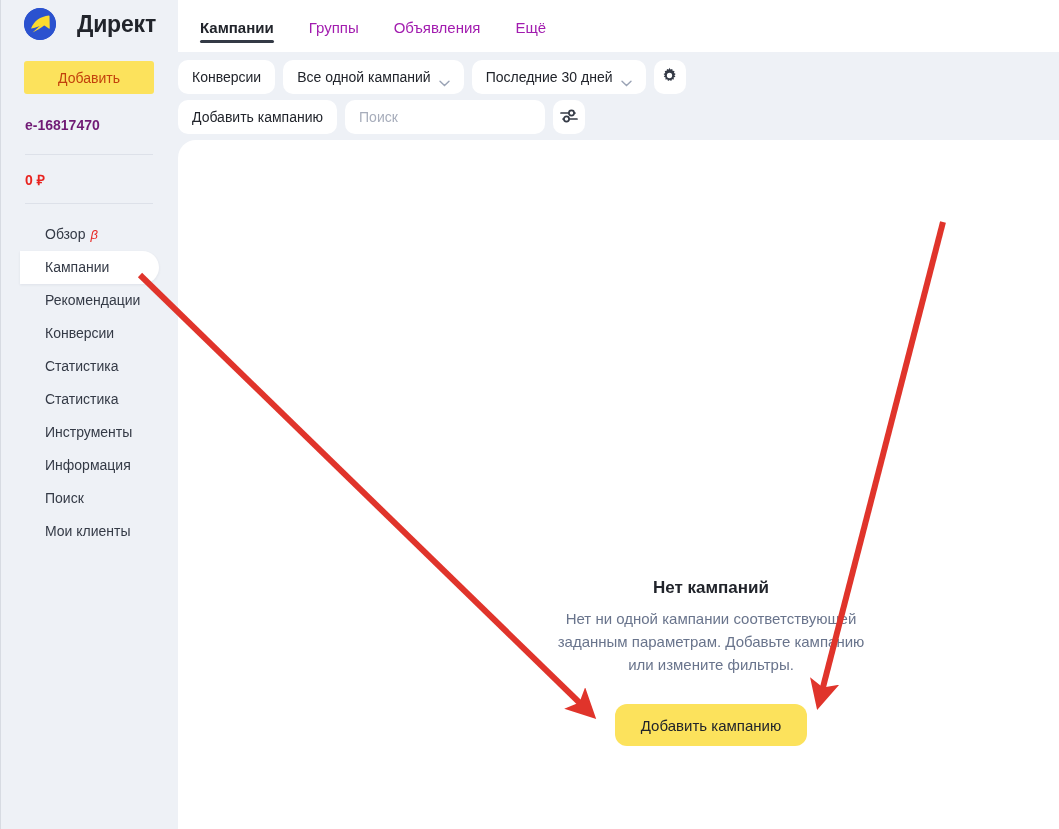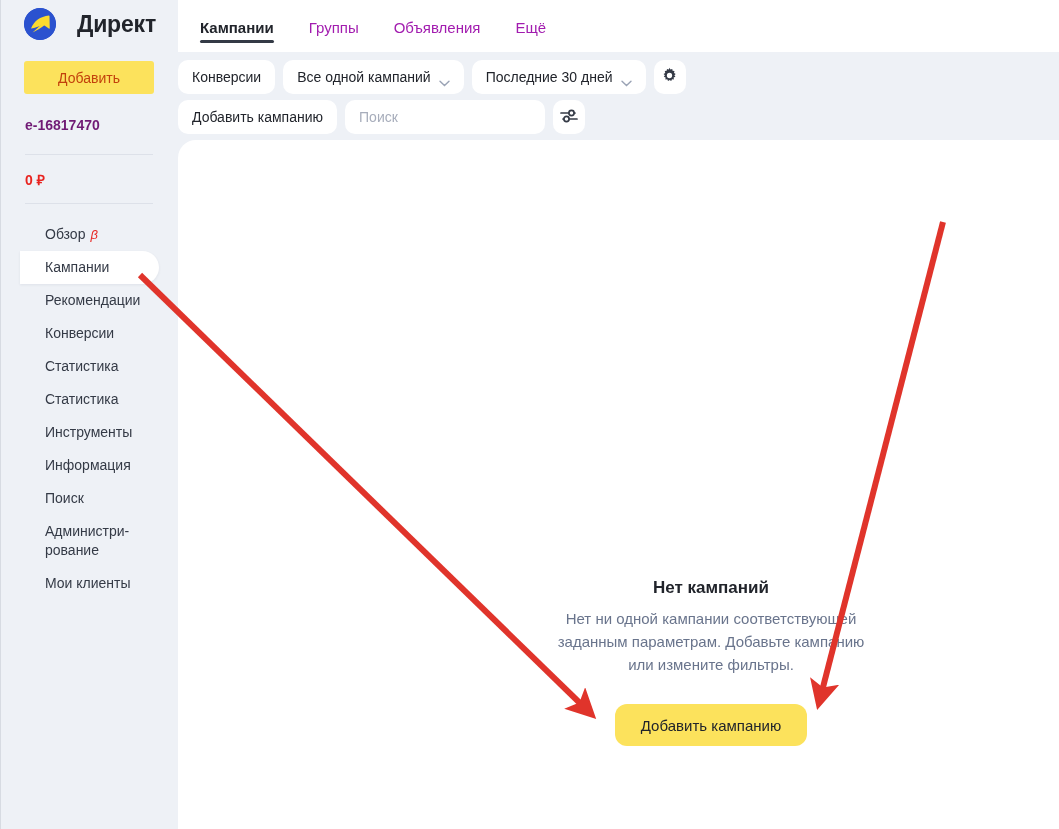--- a/index.html
+++ b/index.html
@@ -403,24 +403,20 @@
       <div class="nav-item">
         <span>Инструменты</span>
       </div>
       <div class="nav-item">
         <span>Информация</span>
       </div>
       <div class="nav-item">
         <span>Поиск</span>
       </div>
       <div class="nav-item">
-        <span style="white-space:pre-line">Администри-
-рование</span>
-      </div>
-      <div class="nav-item">
         <span>Мои клиенты</span>
       </div>
     </nav>
   </div>
 
   <svg class="annotations" viewBox="0 0 1059 829">
     <defs>
       <marker id="ah" markerWidth="5" markerHeight="5" refX="2.4" refY="2.5" orient="auto">
         <path d="M0,0 L5,2.5 L0,5 L1.1,2.5 Z" fill="#e0342b"></path>
       </marker>

